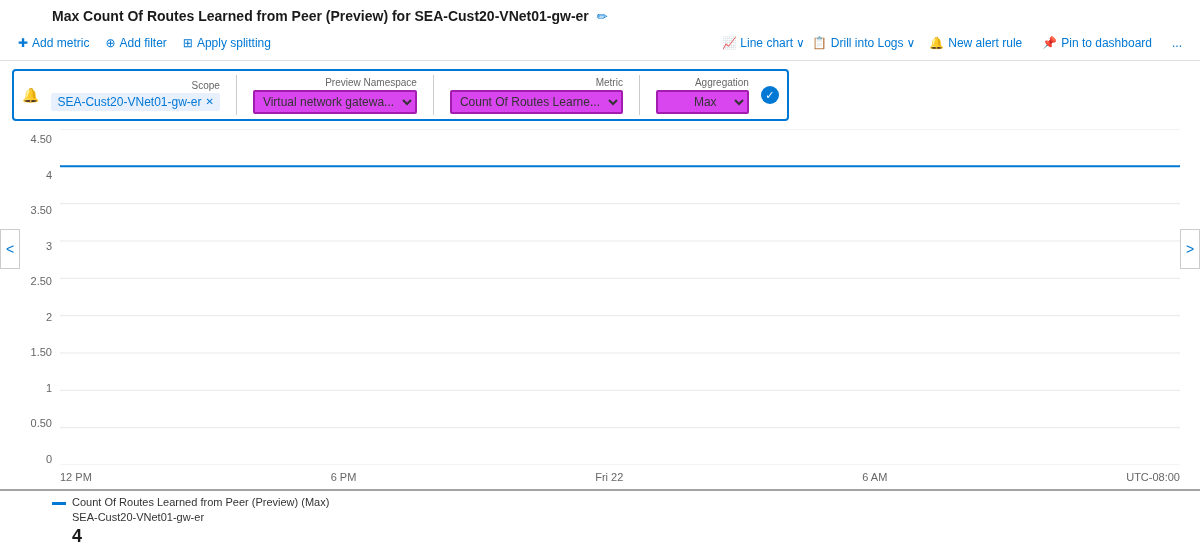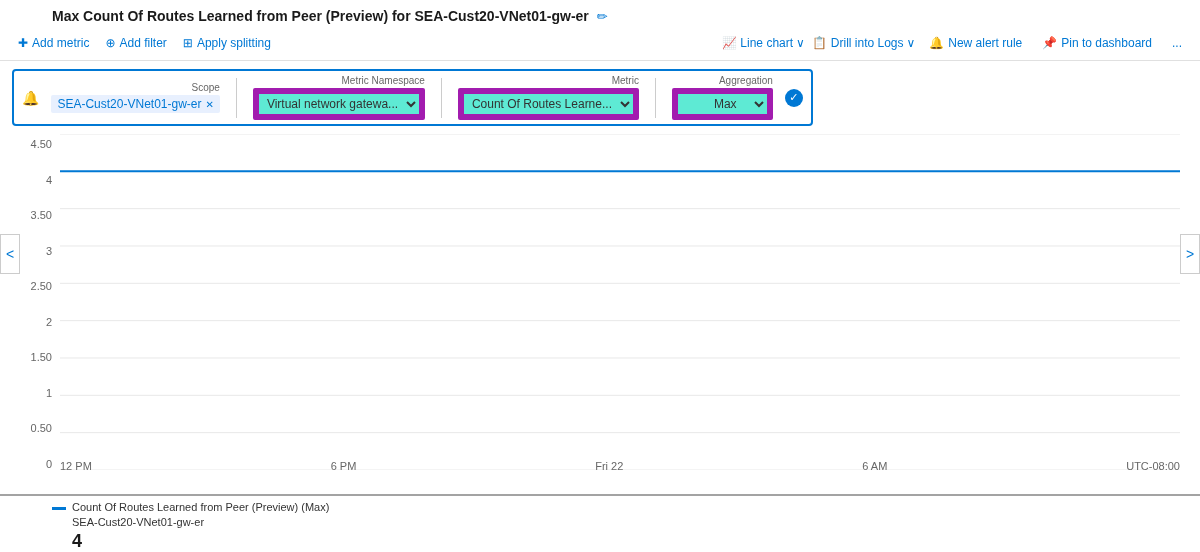--- a/index.html
+++ b/index.html
@@ -15,21 +15,21 @@
     .toolbar-right { display: flex; align-items: center; gap: 8px; }
     .toolbar-btn { display: flex; align-items: center; gap: 4px; background: none; border: none; cursor: pointer; color: #0078d4; font-size: 12px; padding: 2px 6px; }
 
     .filter-row { display: flex; align-items: center; padding: 8px 12px; gap: 0; }
     .filter-box { display: flex; align-items: center; border: 2px solid #0078d4; border-radius: 4px; padding: 4px 8px; gap: 8px; position: relative; }
     .filter-scope { display: flex; flex-direction: column; }
     .filter-label { font-size: 10px; color: #666; margin-bottom: 2px; text-align: right; }
     .filter-value { font-size: 12px; color: #0078d4; background: #e8f0fe; padding: 2px 6px; border-radius: 2px; display: flex; align-items: center; gap: 4px; }
     .filter-divider { width: 1px; height: 40px; background: #ccc; margin: 0 8px; }
     .filter-select-group { display: flex; flex-direction: column; }
-    .filter-select { font-size: 12px; border: 6px solid #a21caf; border-radius: 2px; padding: 2px 4px; color: #333; background: #5eead4; cursor: pointer; min-width: 120px; }
+    .filter-select { font-size: 12px; border: 2px solid #a21caf; border-radius: 2px; padding: 2px 4px; color: #333; background: #d946ef; cursor: pointer; min-width: 120px; }
     .filter-check { width: 18px; height: 18px; background: #0078d4; border-radius: 50%; display: flex; align-items: center; justify-content: center; color: white; font-size: 11px; margin-left: 4px; cursor: pointer; }
     .y-label { font-size: 11px; color: #666; }
     .x-label { font-size: 11px; color: #666; }
 
     .nav-arrow { position: absolute; top: 50%; transform: translateY(-50%); background: none; border: 1px solid #ccc; cursor: pointer; font-size: 14px; color: #0078d4; width: 20px; height: 40px; display: flex; align-items: center; justify-content: center; background: rgba(255,255,255,0.9); }
     .nav-arrow-left { left: 0; }
     .nav-arrow-right { right: 0; }
 
     .legend { padding: 4px 12px 4px 52px; border-top: 1px solid #f0f0f0; }
     .legend-item { display: flex; align-items: flex-start; gap: 6px; }
@@ -97,21 +97,21 @@
       <span style="color:#0078d4; font-size:14px; margin-right:4px;">🔔</span>
       <div class="filter-scope">
         <span class="filter-label">Scope</span>
         <div class="filter-value">
           <span>SEA-Cust20-VNet01-gw-er</span>
           <span style="cursor:pointer; font-size:10px;">✕</span>
         </div>
       </div>
       <div class="filter-divider"></div>
       <div class="filter-select-group">
-        <span class="filter-label">Metric Namespace</span>
+        <span class="filter-label">Preview Namespace</span>
         <select class="filter-select">
           <option>Virtual network gatewa...</option>
         </select>
       </div>
       <div class="filter-divider"></div>
       <div class="filter-select-group">
         <span class="filter-label">Metric</span>
         <select class="filter-select">
           <option>Count Of Routes Learne...</option>
         </select>
@@ -161,21 +161,21 @@
           <line x1="0" y1="55.55%" x2="100%" y2="55.55%" stroke="#e8e8e8" stroke-width="1"></line>
           <line x1="0" y1="66.66%" x2="100%" y2="66.66%" stroke="#e8e8e8" stroke-width="1"></line>
           <line x1="0" y1="77.77%" x2="100%" y2="77.77%" stroke="#e8e8e8" stroke-width="1"></line>
           <line x1="0" y1="88.88%" x2="100%" y2="88.88%" stroke="#e8e8e8" stroke-width="1"></line>
           <line x1="0" y1="100%" x2="100%" y2="100%" stroke="#e8e8e8" stroke-width="1"></line>
 
           <line x1="0" y1="11.11%" x2="100%" y2="11.11%" stroke="#0078d4" stroke-width="2"></line>
         </svg>
       </div>
 
-      <div style="position:absolute; left:40px; right:0; bottom:16px; height:24px; display:flex; justify-content:space-between; align-items:center;">
+      <div style="position:absolute; left:40px; right:0; bottom:0; height:24px; display:flex; justify-content:space-between; align-items:center;">
         <span class="x-label">12 PM</span>
         <span class="x-label">6 PM</span>
         <span class="x-label">Fri 22</span>
         <span class="x-label">6 AM</span>
         <span class="x-label">UTC-08:00</span>
       </div>
     </div>
 
     <button class="nav-arrow nav-arrow-right" style="right:0; top:calc(50% - 60px);">&gt;</button>
   </div>

